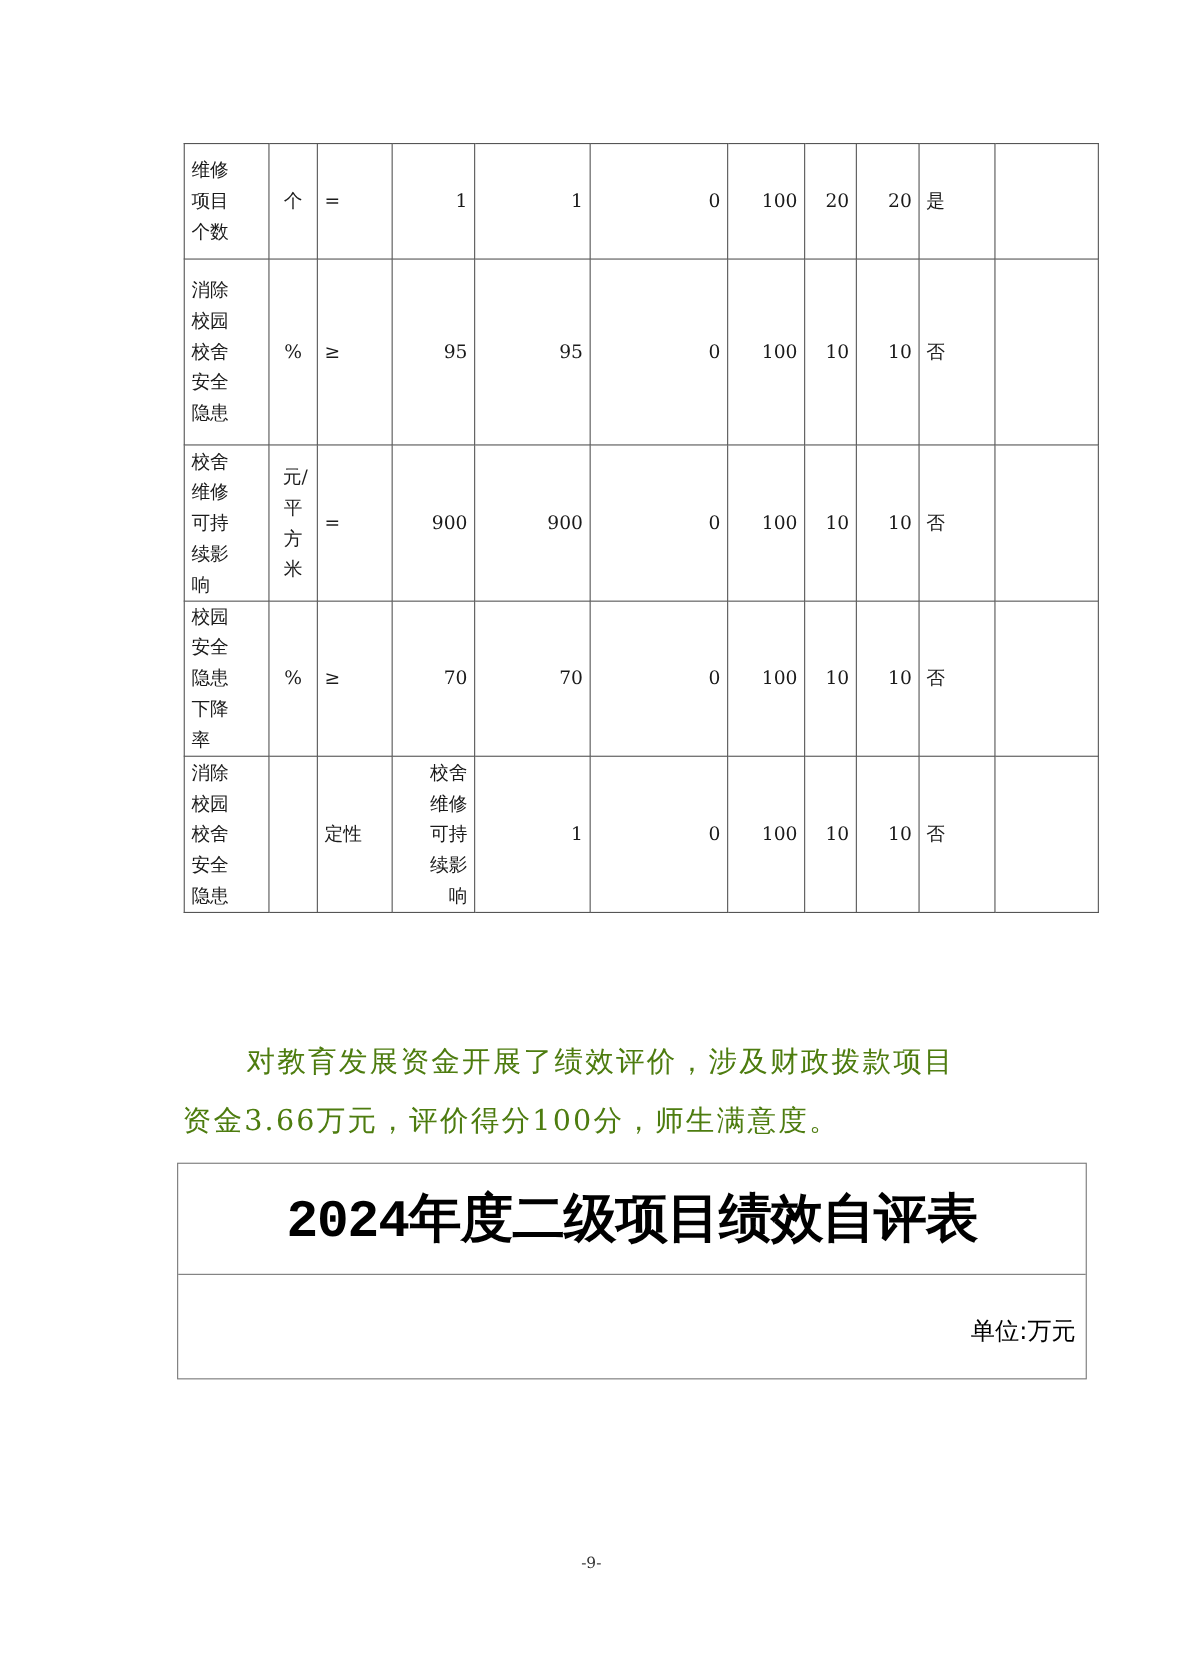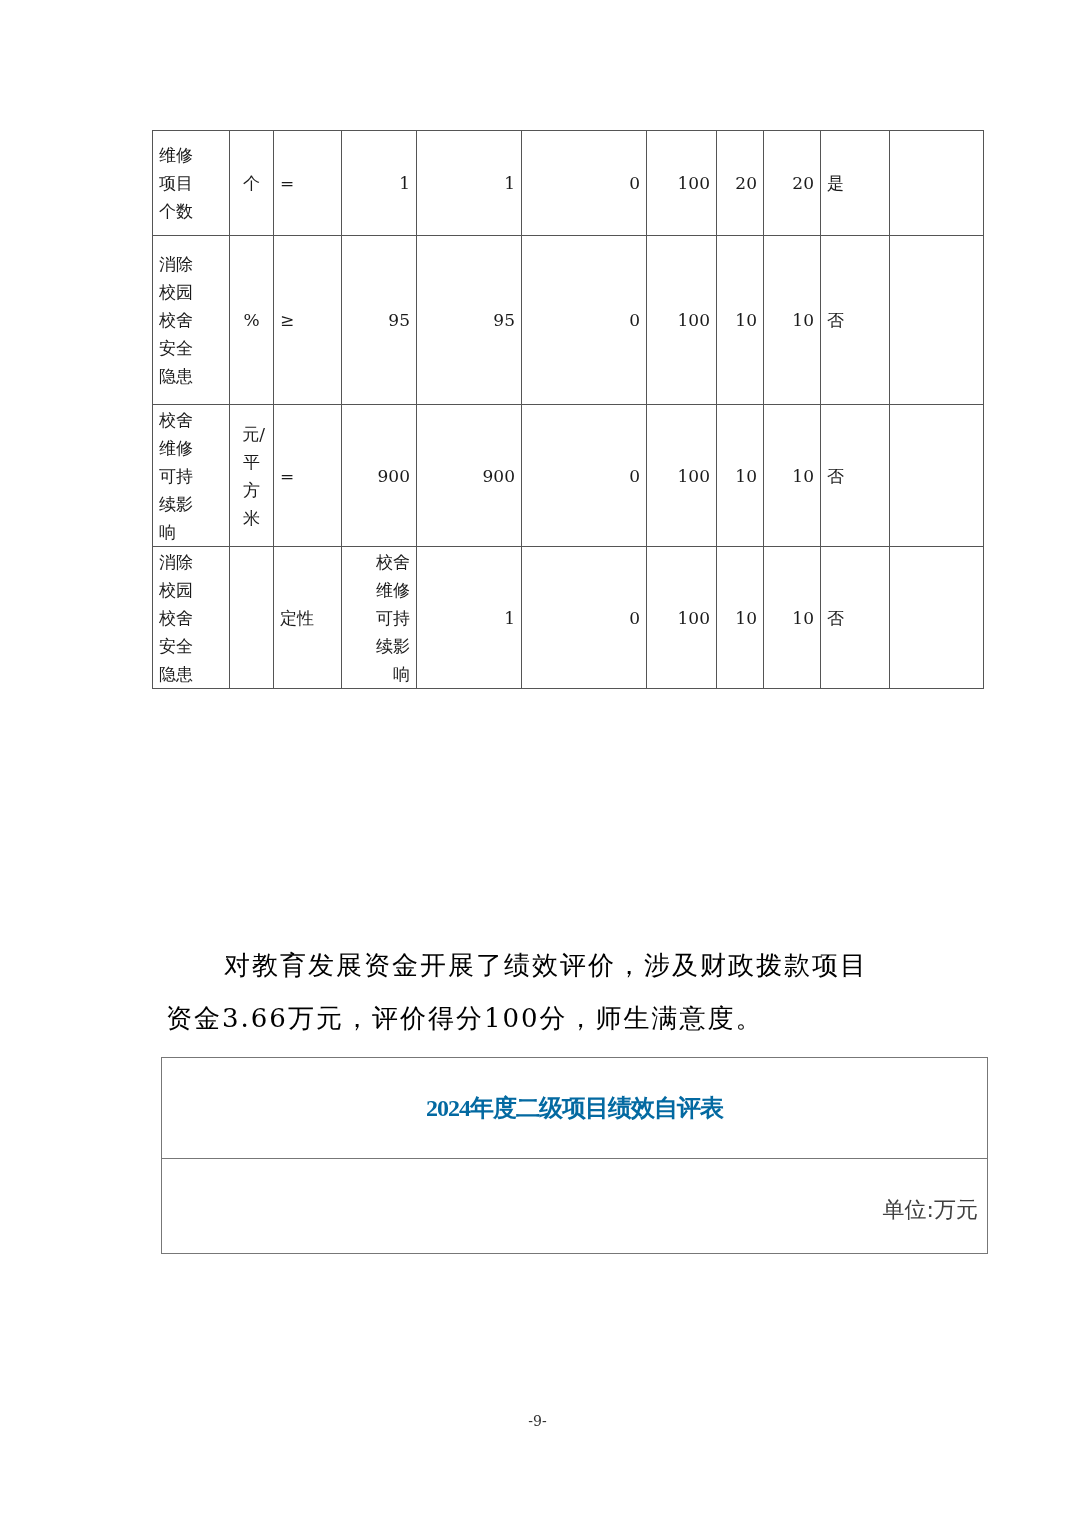--- a/index.html
+++ b/index.html
@@ -1,37 +1,37 @@
 <!DOCTYPE html>
 <html><head>
 <meta charset="utf-8">
 <style>
   html, body { margin: 0; padding: 0; background: #ffffff; }
   body { width: 1075px; height: 1520px; position: relative; overflow: hidden;
          font-family: "DejaVu Serif", "Liberation Serif", serif; color: #1a1a1a; }
-  table.metrics { position: absolute; left: 152px; top: 130px; border-collapse: collapse;
+  table.metrics { position: absolute; left: 167px; top: 130px; border-collapse: collapse;
                   table-layout: fixed; width: 831px; padding-left: 16px; }
   table.metrics td { border: 1px solid #555; padding: 0 6px; font-size: 17px; line-height: 28px;
                      vertical-align: middle; box-sizing: border-box; }
   td.name { text-align: left; padding-left: 12px; word-break: break-all; }
   td.unit { text-align: center; font-size: 15px; }
   td.op { text-align: left; padding-left: 12px; font-size: 15px; }
   td.num { text-align: right; padding-right: 8px; }
   td.flag { text-align: left; padding-left: 12px; }
   .vtext { display: inline-block; width: 2.1em; word-break: break-all; line-height: 28px; }
   .vunit { display: inline-block; width: 1.1em; word-break: break-all; line-height: 28px; text-align:center;}
-  .para { position: absolute; left: 166px; font-size: 26px; letter-spacing: 2px; color: #000000; white-space: nowrap; }
+  .para { position: absolute; left: 166px; font-size: 26px; letter-spacing: 2px; color: #4d7c0f; white-space: nowrap; }
   .para.p1 { top: 948px; left: 224px; }
   .para.p2 { top: 1001px; }
   .title-box { position: absolute; left: 161px; top: 1057px; width: 827px; height: 197px;
                border: 1px solid #777; box-sizing: border-box; }
   .title-row { height: 100px; border-bottom: 1px solid #777; display: flex; align-items: center; justify-content: center; }
-  .title { font-family: Liberation Serif, serif; font-weight: bold; font-size: 24px; color: #0369a1; letter-spacing: -1px; }
+  .title { font-family: Liberation Mono, monospace; font-weight: bold; font-size: 48px; color: #000000; letter-spacing: -1px; }
   .unit-row { height: 96px; position: relative; }
-  .unit-label { position: absolute; right: 9px; top: 36px; font-family: "DejaVu Sans", "Liberation Sans", sans-serif; font-size: 22px; color: #404040; }
+  .unit-label { position: absolute; right: 9px; top: 36px; font-family: "DejaVu Sans", "Liberation Sans", sans-serif; font-size: 22px; color: #000000; }
   .page-num { position: absolute; top: 1413px; left: 0; width: 1075px; text-align: center; font-size: 14px; color: #333; }
 </style>
 </head>
 <body>
 
 <table class="metrics">
   <colgroup>
     <col style="width:77px">
       <col style="width:44px">
       <col style="width:68px">
@@ -77,20 +77,33 @@
       <td class="op">=</td>
       <td class="num">900</td>
       <td class="num">900</td>
       <td class="num">0</td>
       <td class="num">100</td>
       <td class="num">10</td>
       <td class="num">10</td>
       <td class="flag">否</td>
       <td></td>
     </tr>
+    <tr style="height:141px">
+      <td class="name"><span class="vtext">校园安全隐患下降率</span></td>
+      <td class="unit"><span class="vunit">%</span></td>
+      <td class="op">≥</td>
+      <td class="num">70</td>
+      <td class="num">70</td>
+      <td class="num">0</td>
+      <td class="num">100</td>
+      <td class="num">10</td>
+      <td class="num">10</td>
+      <td class="flag">否</td>
+      <td></td>
+    </tr>
     <tr style="height:142px">
       <td class="name"><span class="vtext">消除校园校舍安全隐患</span></td>
       <td class="unit"><span class="vunit"></span></td>
       <td class="op" style="font-size:17px">定性</td>
       <td class="num"><span class="vtext" style="text-align:right">校舍维修可持续影响</span></td>
       <td class="num">1</td>
       <td class="num">0</td>
       <td class="num">100</td>
       <td class="num">10</td>
       <td class="num">10</td>

